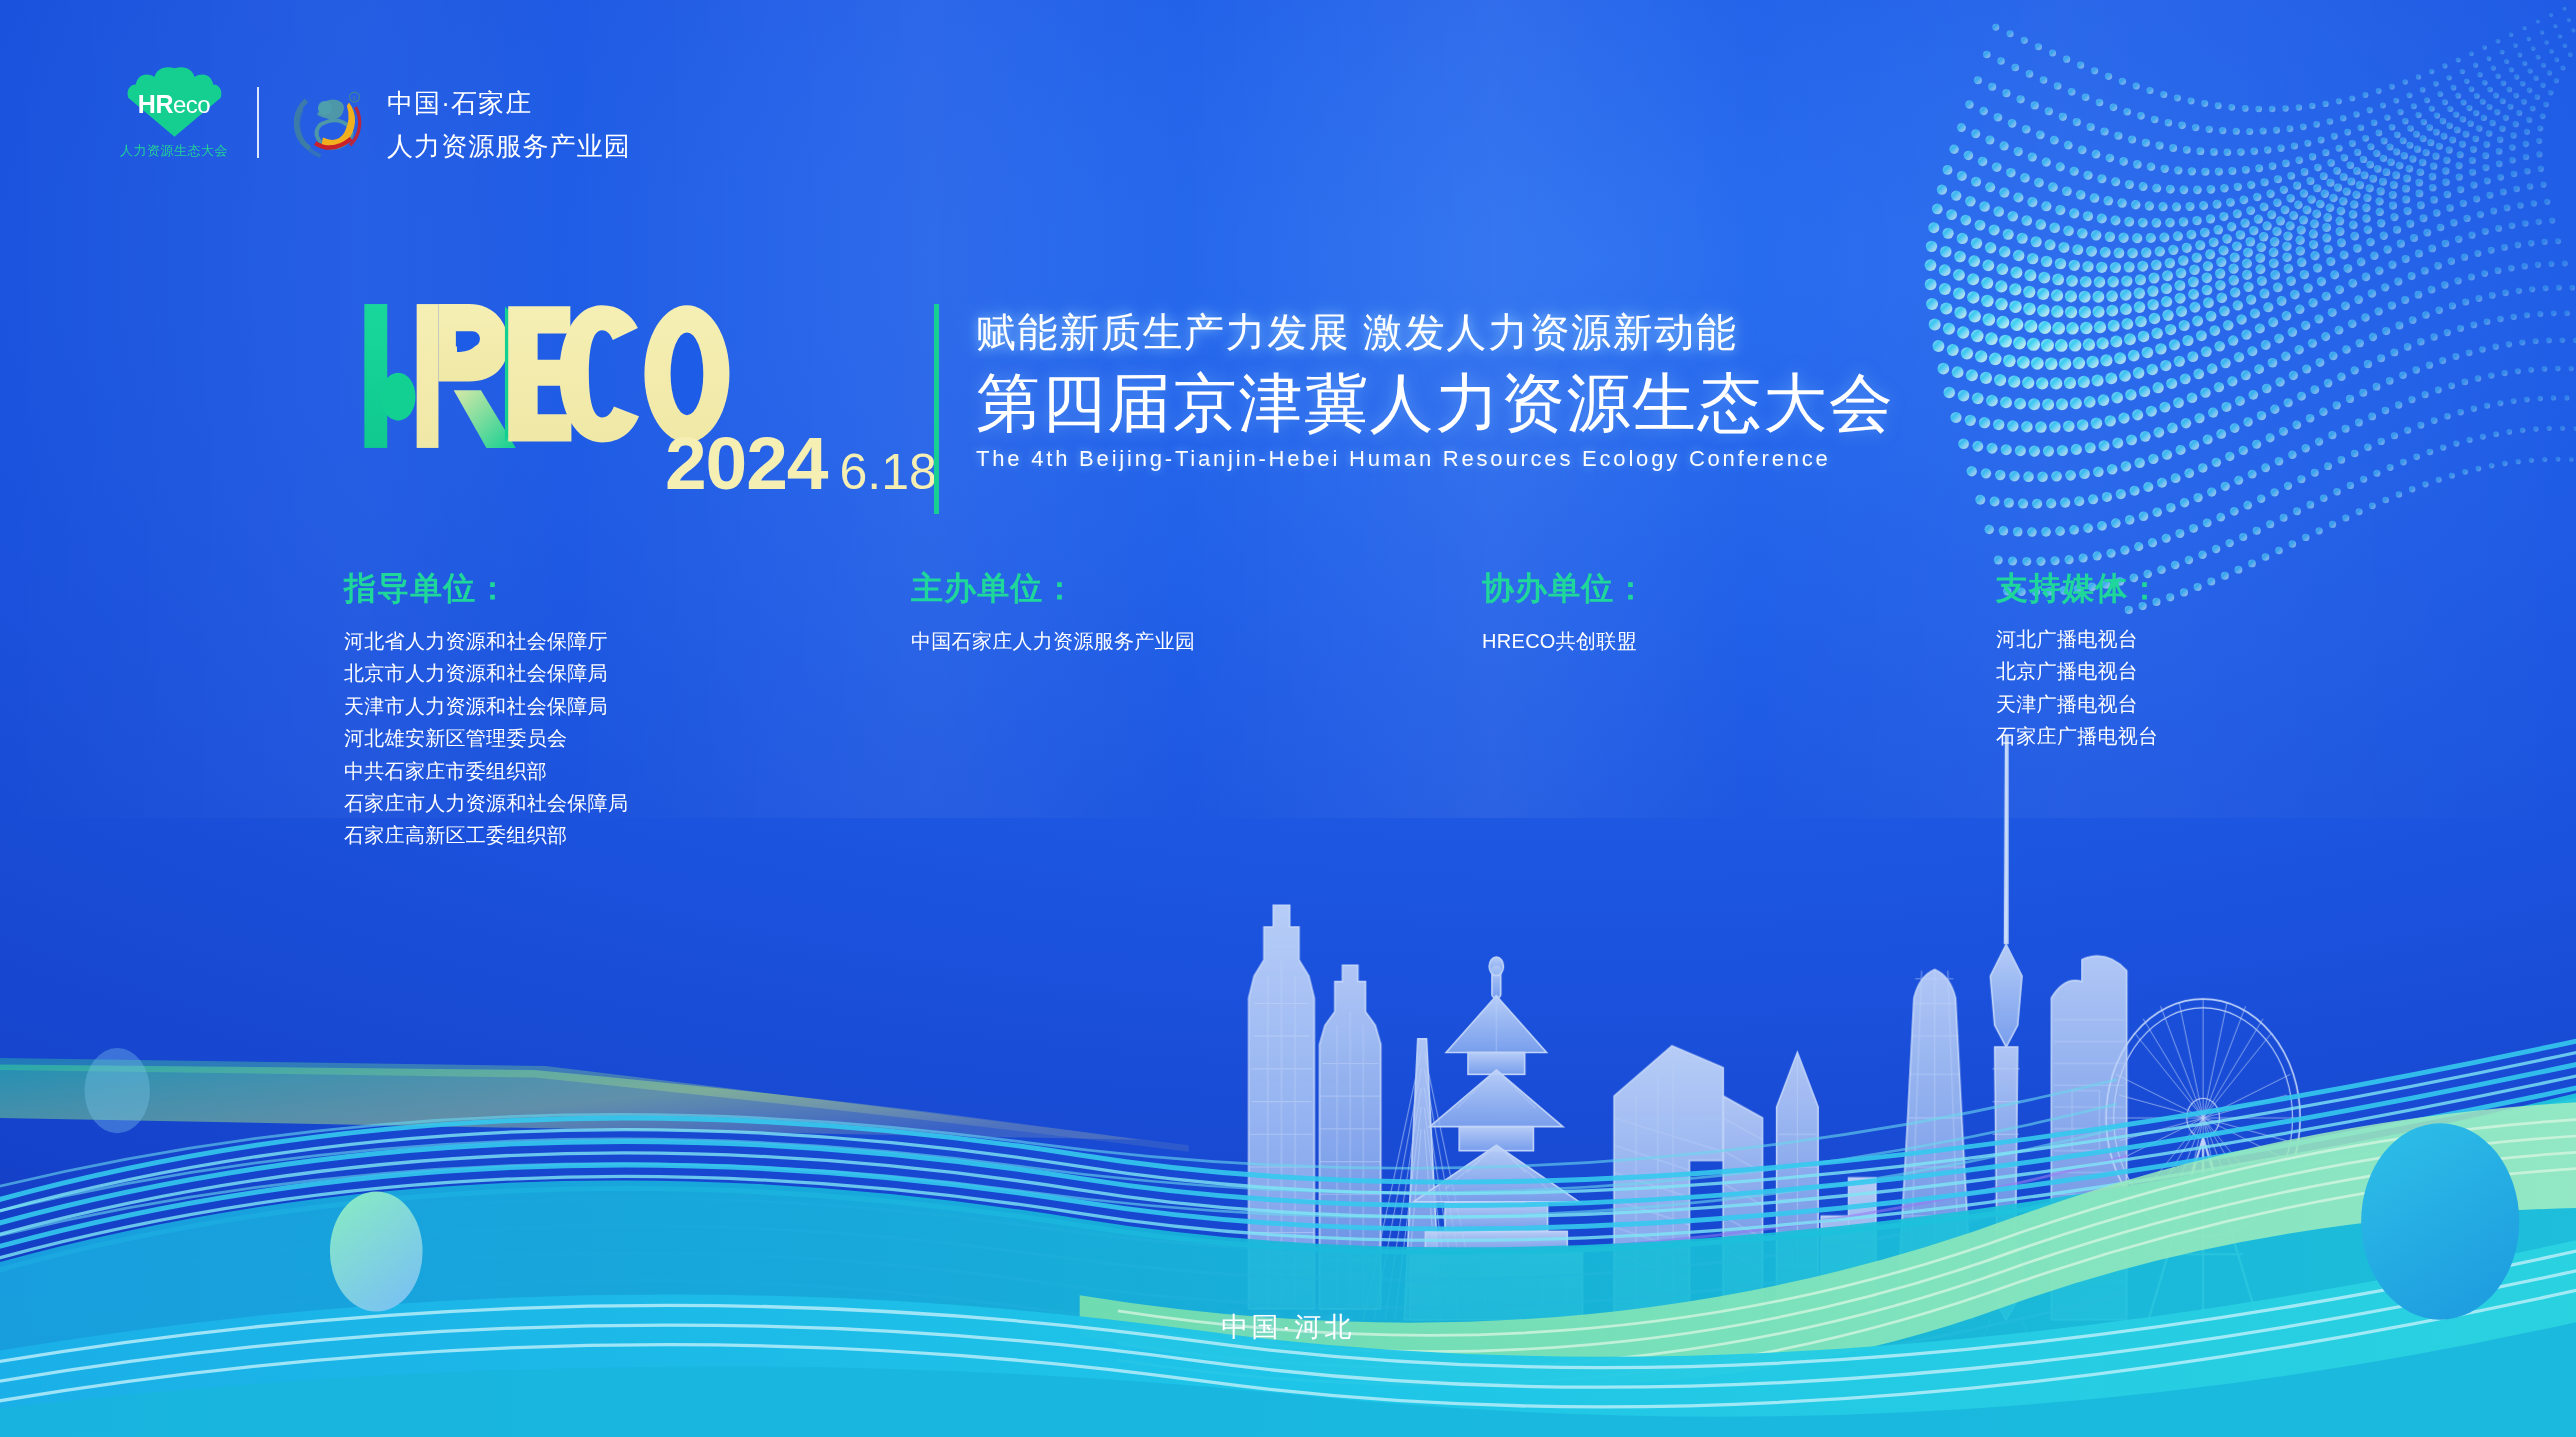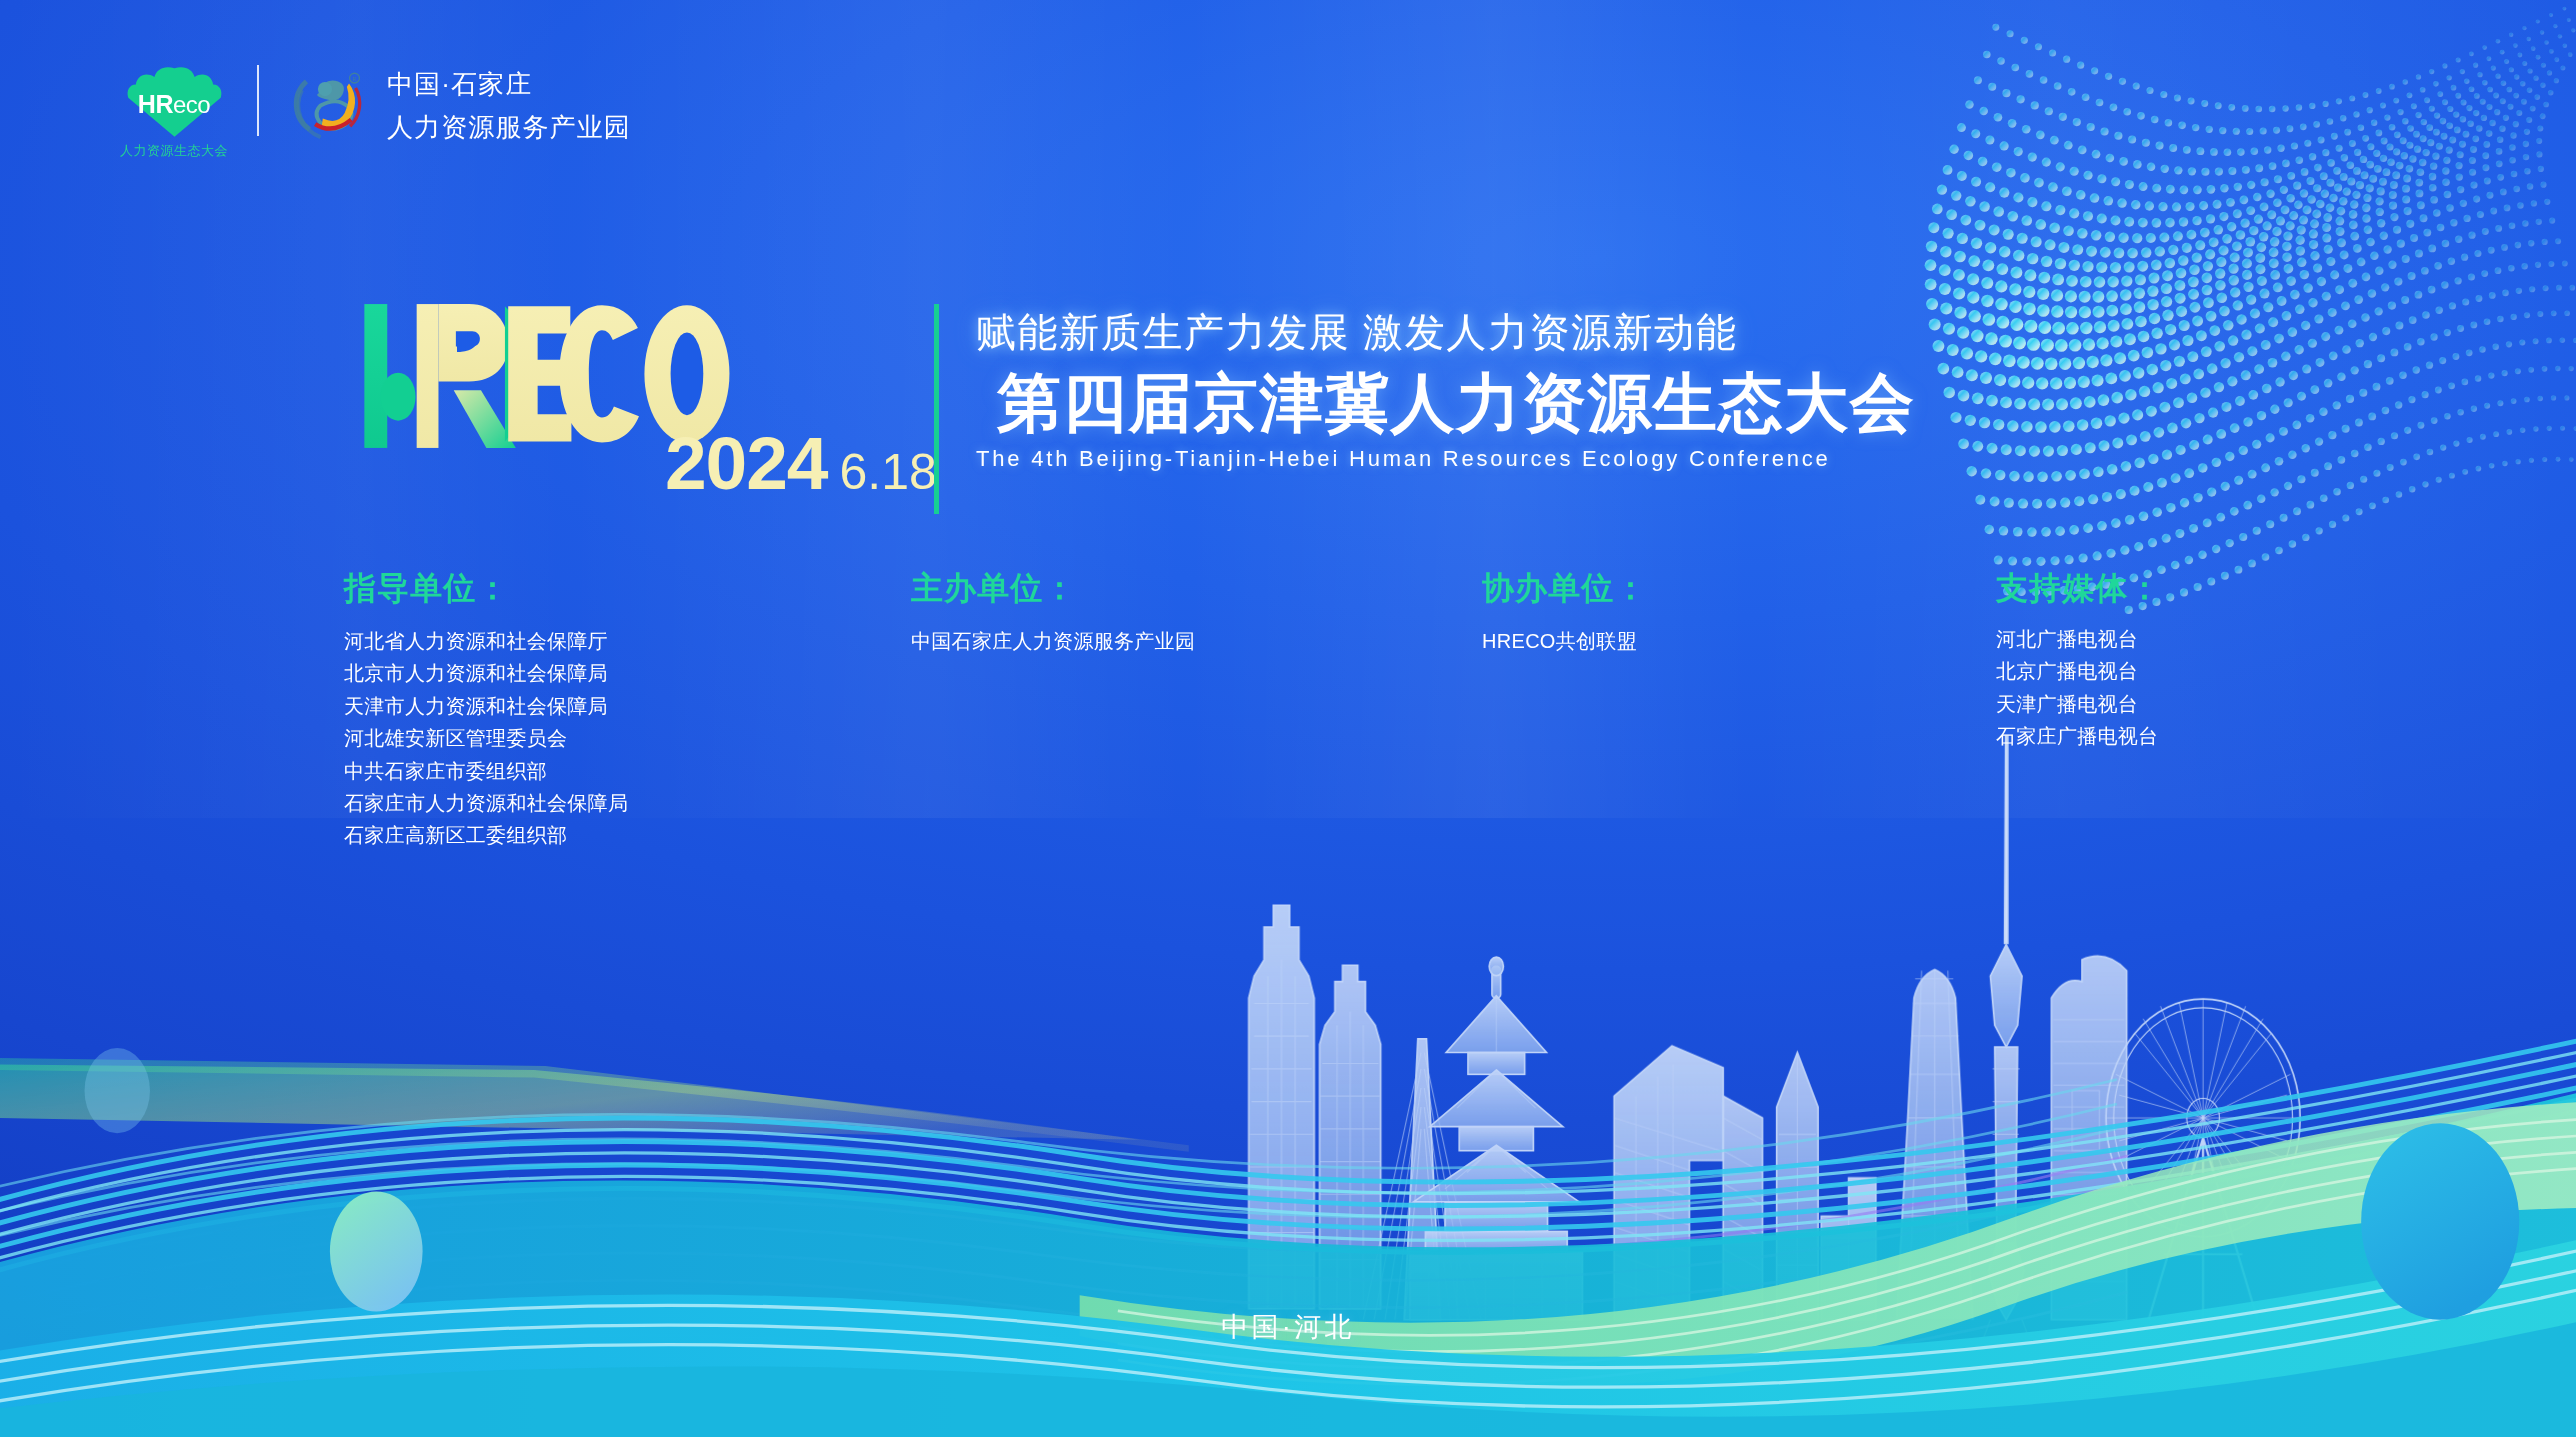--- a/index.html
+++ b/index.html
@@ -23,21 +23,21 @@
       rgba(255,255,255,0) 46%,
       rgba(255,255,255,.06) 58%,
       rgba(255,255,255,0) 68%,
       rgba(255,255,255,.04) 80%,
       rgba(255,255,255,0) 100%);
     pointer-events:none;
   }
   svg.layer{position:absolute;left:0;top:0;width:2576px;height:1438px;pointer-events:none;}
 
   
-  .header{position:absolute;left:125px;top:65px;display:flex;align-items:flex-start;gap:0px;}
+  .header{position:absolute;left:125px;top:65px;display:flex;align-items:flex-end;gap:0px;}
   .hreco-mark{position:relative;width:98px;height:101px;display:flex;flex-direction:column;align-items:center;}
   .hreco-fan{position:relative;width:97px;height:74px;}
   .hreco-word{
     position:absolute;left:0;right:0;top:25px;text-align:center;
     color:#ffffff;font-size:25px;font-weight:700;letter-spacing:-0.5px;
     font-family:"Liberation Sans",sans-serif;
   }
   .hreco-word .lc{font-weight:400;font-size:24px;}
   .hreco-sub{margin-top:3.3px;color:#23d493;font-size:13px;letter-spacing:0.5px;white-space:nowrap;}
   .hdr-divider{width:2.2px;height:71px;background:rgba(255,255,255,.85);margin:0 30.5px 7.6px 34px;}
@@ -57,23 +57,22 @@
   .vdivider{position:absolute;left:934px;top:304px;width:4.9px;height:210px;background:#17cf93;}
 
   
   .titles{position:absolute;left:976px;top:305px;}
   .tagline{
     color:#ffffff;font-size:40px;font-weight:500;letter-spacing:1.6px;white-space:nowrap;
     text-shadow:0 0 12px rgba(150,210,255,.85),0 0 25px rgba(120,190,255,.45);
     margin-bottom:7.6px;
   }
   .maintitle{
-    color:#ffffff;font-size:64px;font-weight:700;letter-spacing:1.6px;white-space:nowrap;line-height:1.12;
+    color:#ffffff;font-size:64px;font-weight:400;letter-spacing:1.6px;white-space:nowrap;line-height:1.12;
     text-shadow:0 0 16.4px rgba(140,200,255,.5);
-    margin-left:21px;
   }
   .entitle{
     color:#ffffff;font-size:22px;font-weight:400;letter-spacing:2.8px;white-space:nowrap;margin-top:6.5px;
     font-family:"Liberation Sans",sans-serif;
     text-shadow:0 0 8.7px rgba(150,210,255,.6);
   }
 
   
   .orgs{position:absolute;left:0;top:567px;width:100%;height:305px;}
   .col{position:absolute;top:0;}

